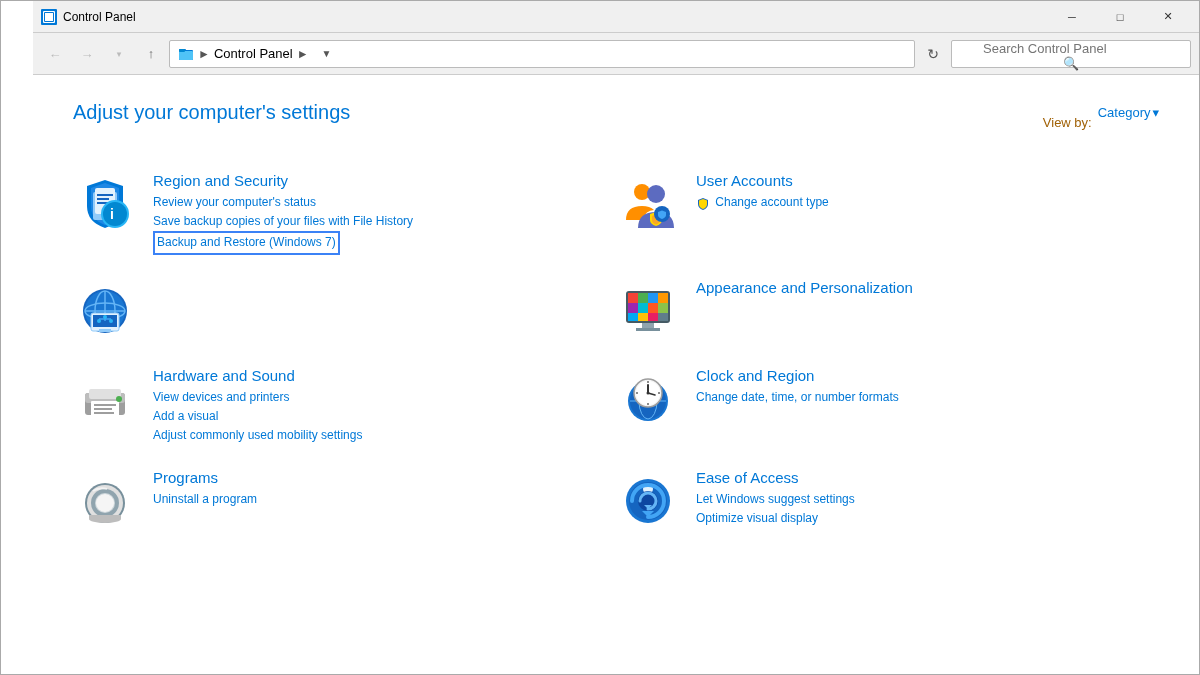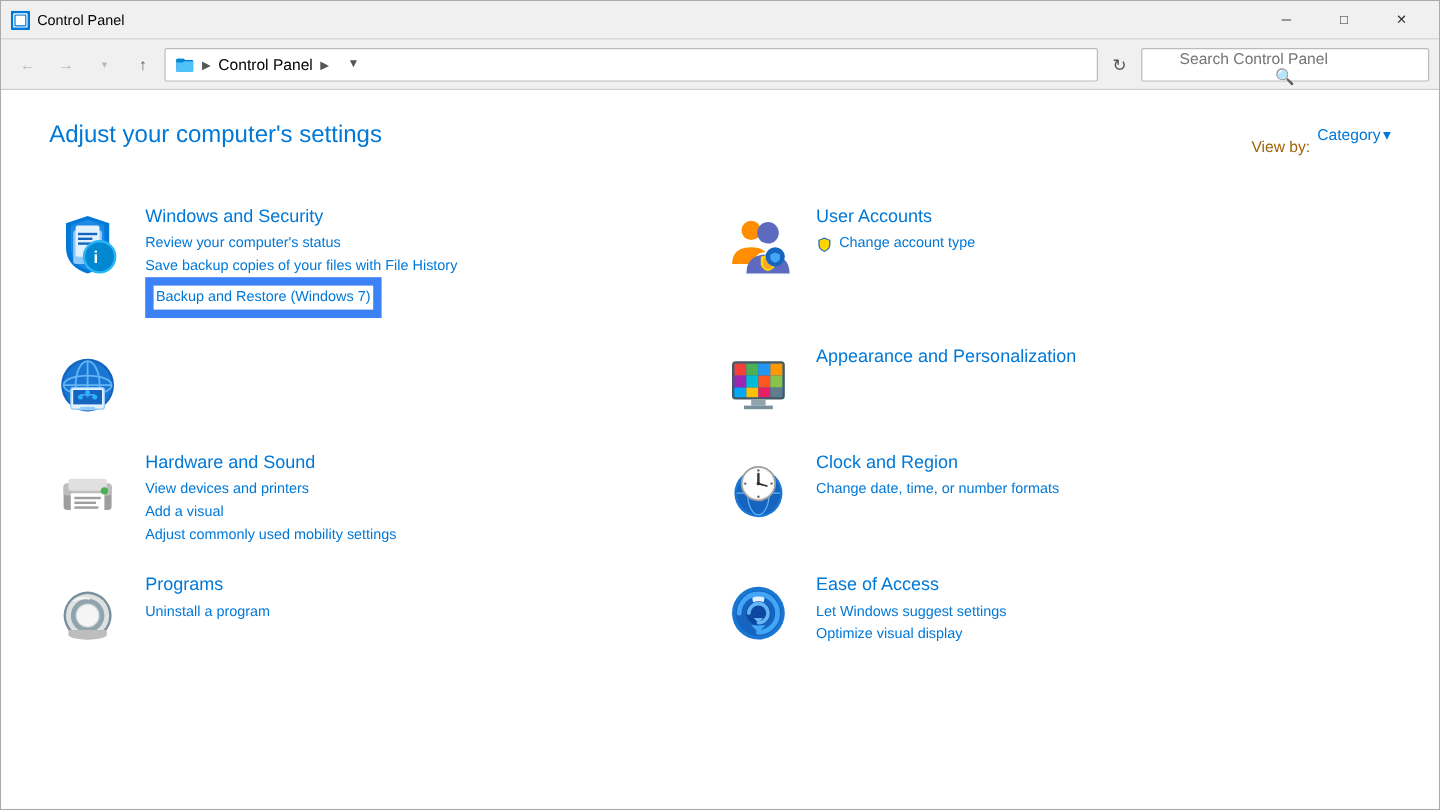--- a/index.html
+++ b/index.html
@@ -13,20 +13,21 @@
     }
 
     
     .window {
       width: 1200px;
       height: 675px;
       background: #fff;
       border: 1px solid #aaa;
       display: flex;
       flex-direction: column;
+      padding-left: 32px;
     }
 
     
     .title-bar {
       background: #f0f0f0;
       height: 32px;
       display: flex;
       align-items: center;
       padding: 0 8px;
       border-bottom: 1px solid #ccc;
@@ -232,21 +233,21 @@
     .category-link {
       display: block;
       color: #0078d7;
       font-size: 12px;
       cursor: pointer;
       text-decoration: none;
       line-height: 1.6;
     }
 
     .category-link.highlighted {
-      border: 7px solid #3b82f6;
+      border: 2px solid #3b82f6;
       padding: 0 2px;
       display: inline-block;
     }
   </style>
 </head>
 <body>
 
 <div class="window">
 
   <div class="title-bar">
@@ -338,21 +339,21 @@
             <rect x="20" y="18" width="16" height="2" fill="#1565c0"></rect>
             <rect x="20" y="22" width="12" height="2" fill="#1565c0"></rect>
             <rect x="20" y="26" width="14" height="2" fill="#1565c0"></rect>
 
             <ellipse cx="38" cy="38" rx="14" ry="14" fill="#29b6f6"></ellipse>
             <ellipse cx="38" cy="38" rx="12" ry="12" fill="#0288d1"></ellipse>
             <text x="33" y="43" fill="#fff" font-size="14" font-weight="bold">i</text>
           </svg>
         </div>
         <div class="category-content">
-          <a class="category-title">Windows and Security</a>
+          <a class="category-title">Region and Security</a>
           <a class="category-link">Review your computer's status</a>
           <a class="category-link">Save backup copies of your files with File History</a>
           <a class="category-link highlighted">Backup and Restore (Windows 7)</a>
         </div>
       </div>
 
       <div class="category-item">
         <div class="category-icon">
           <svg width="56" height="56" viewBox="0 0 56 56">
 

